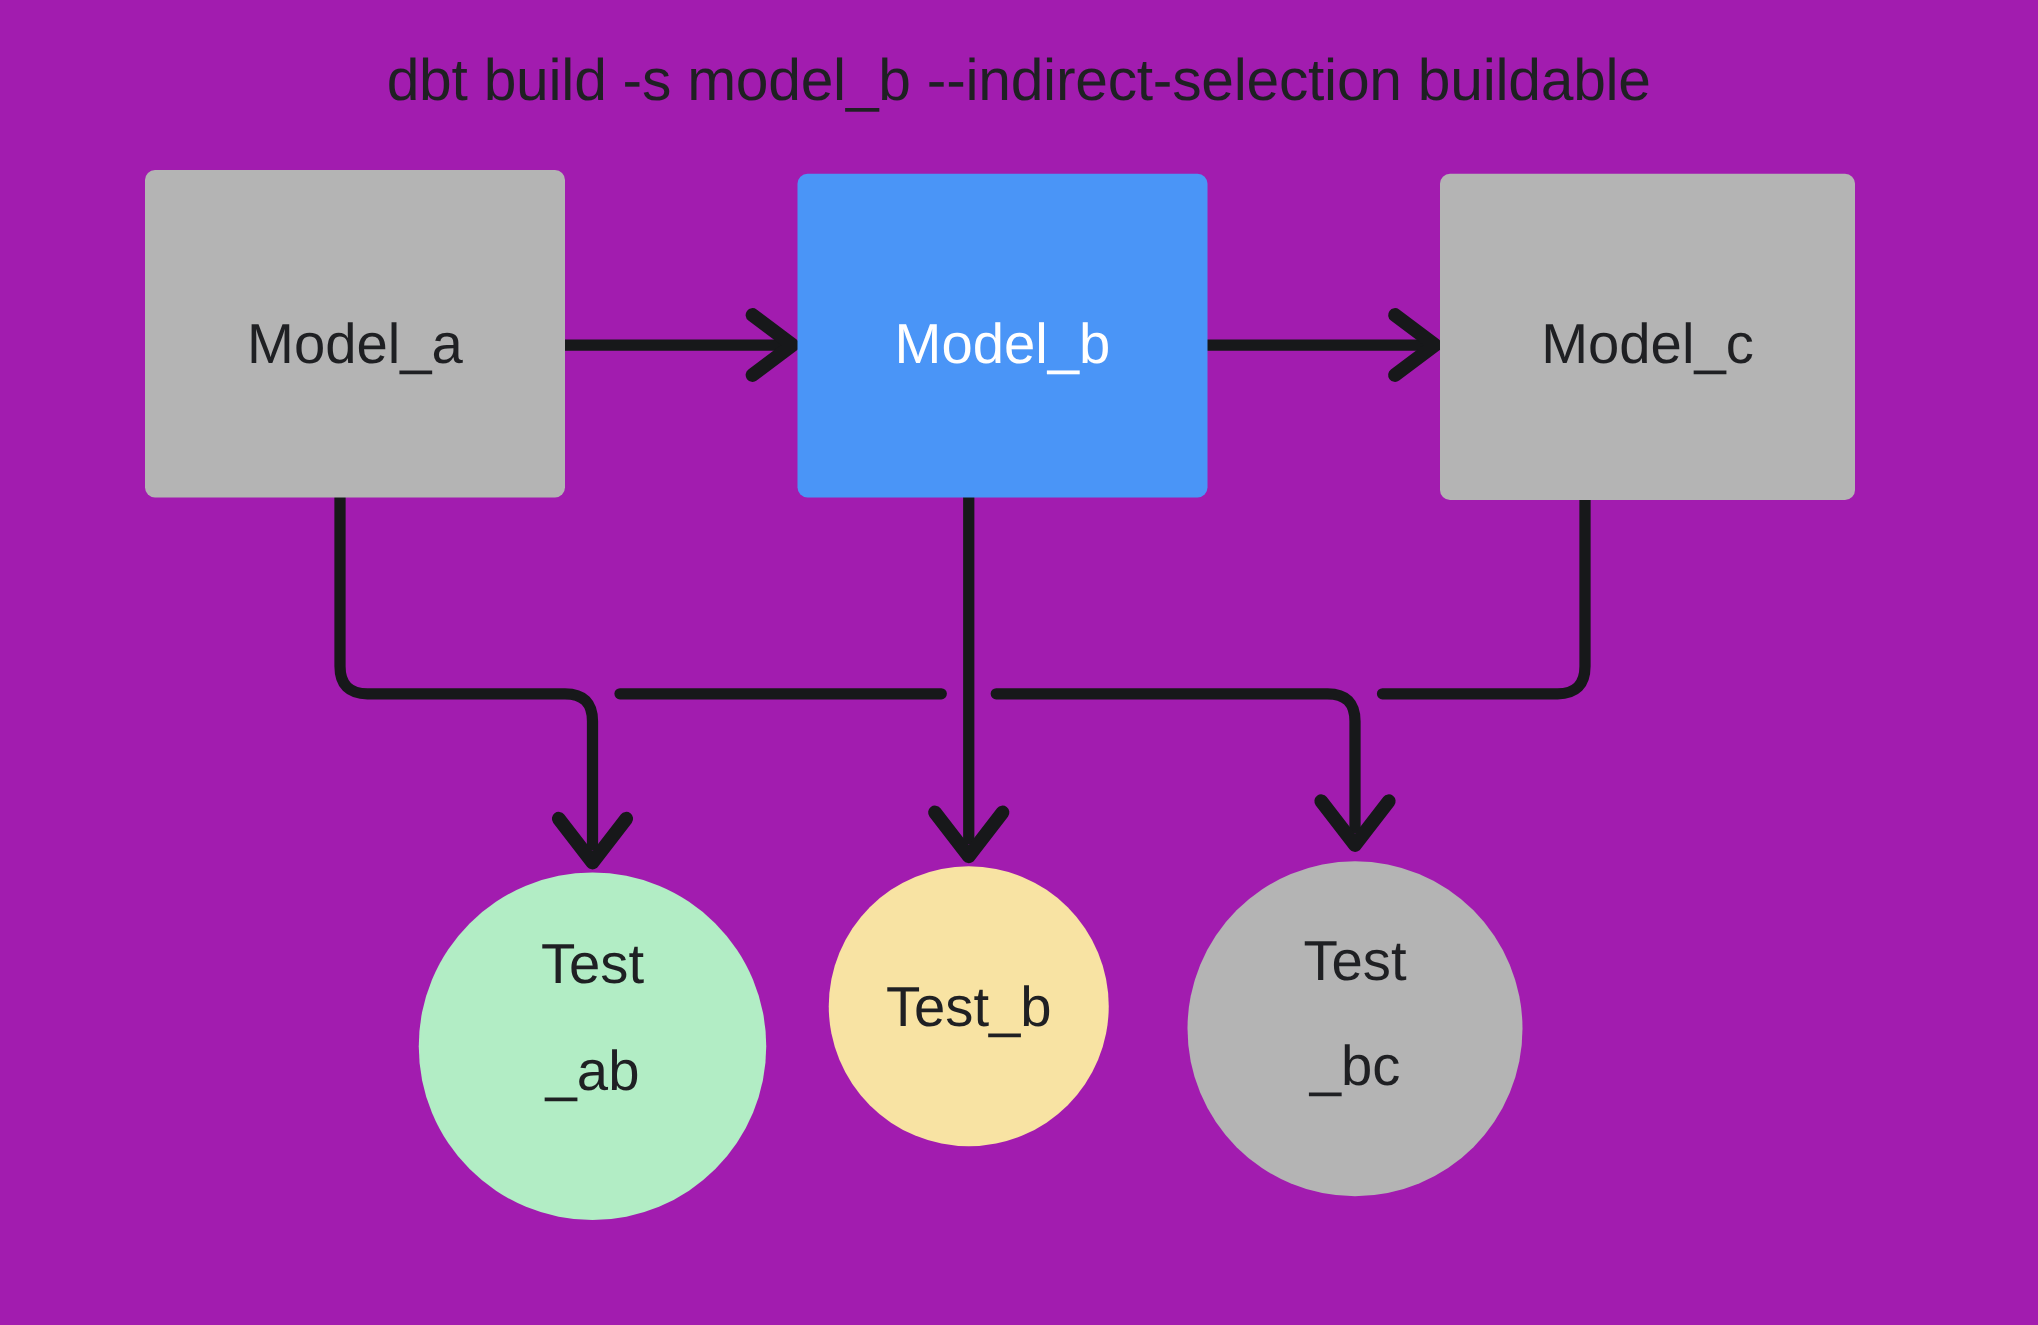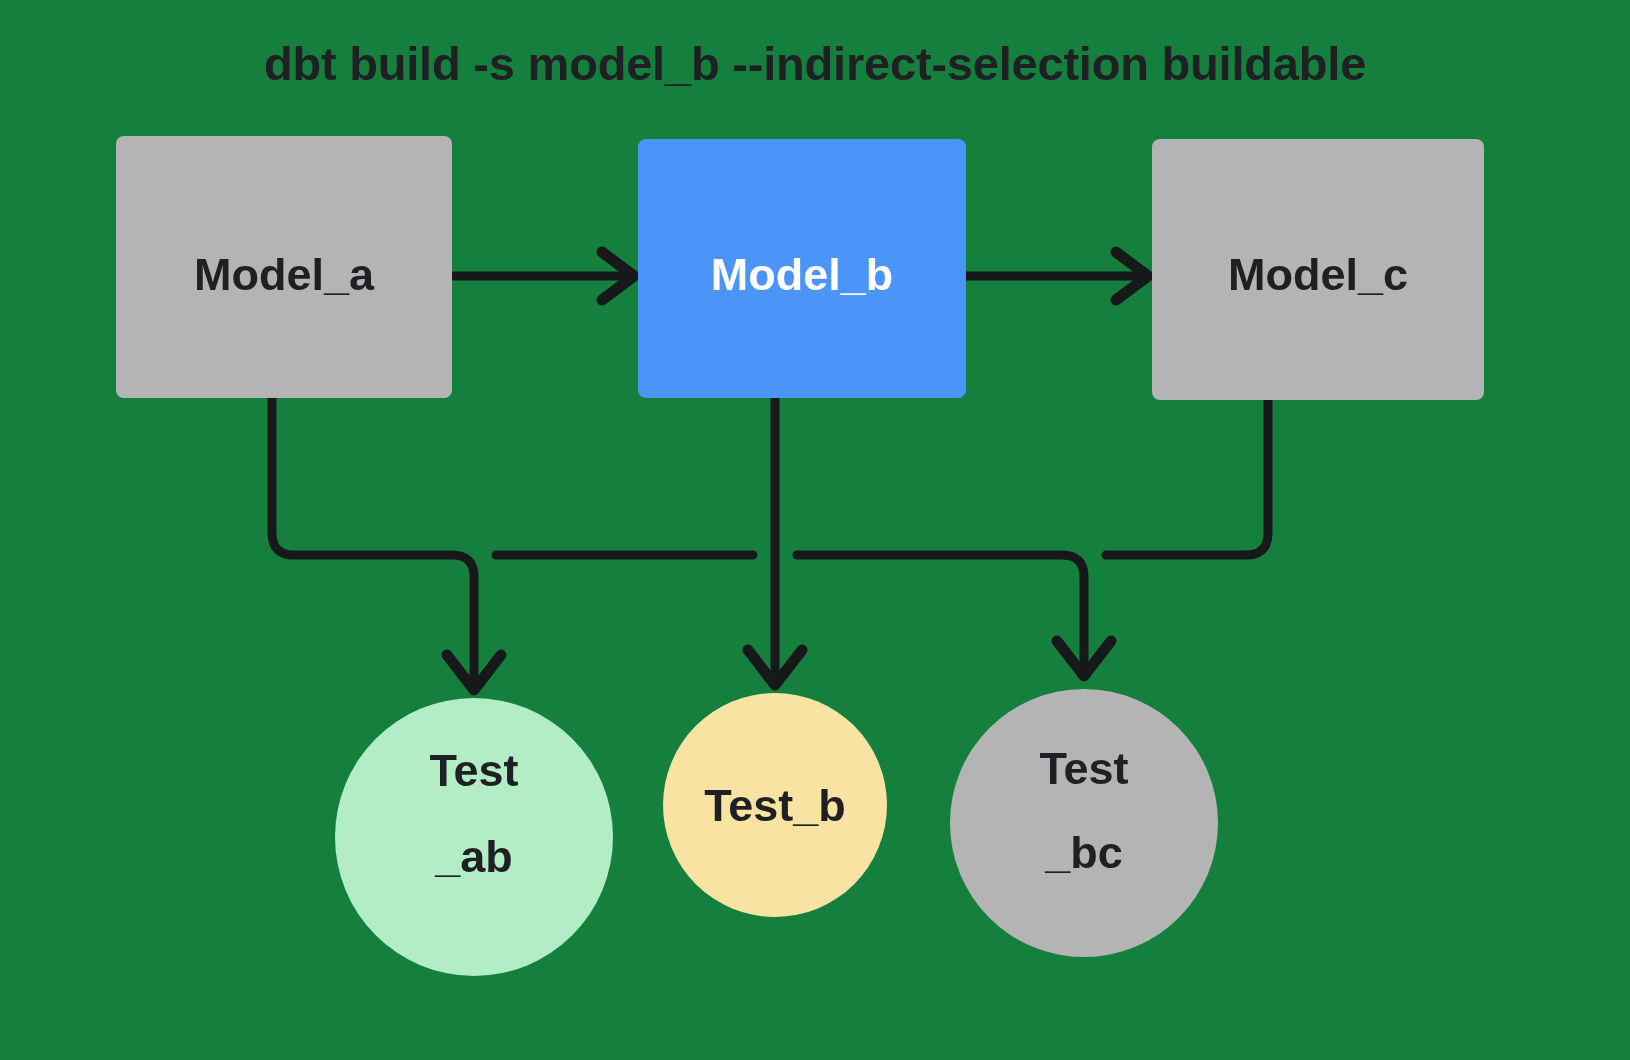--- a/index.html
+++ b/index.html
@@ -10,22 +10,21 @@
   body {
     width: 1630px;
     height: 1060px;
     font-family: "Liberation Sans", sans-serif;
     overflow: hidden;
   }
   #diagram-root {
     position: relative;
     width: 1630px;
     height: 1060px;
-    background: #15803d;
-    font-weight: bold;
+    background: #a21caf;
   }
   svg.canvas {
     position: absolute;
     top: 0;
     left: 0;
     width: 1630px;
     height: 1060px;
     display: block;
   }
   .title-text {

